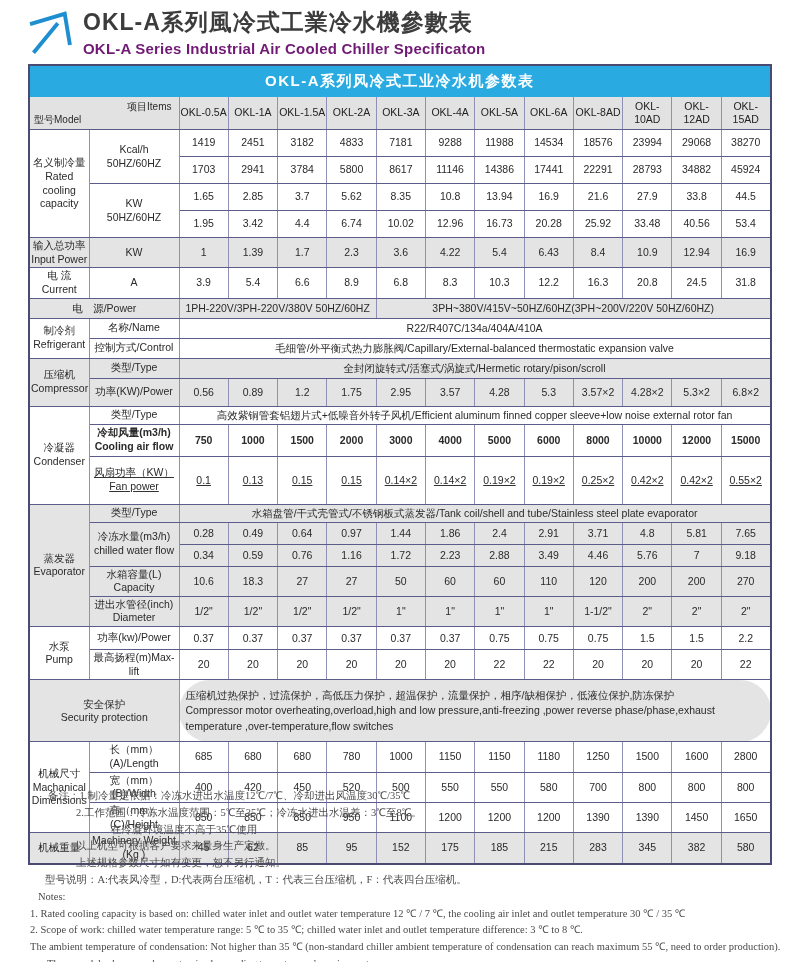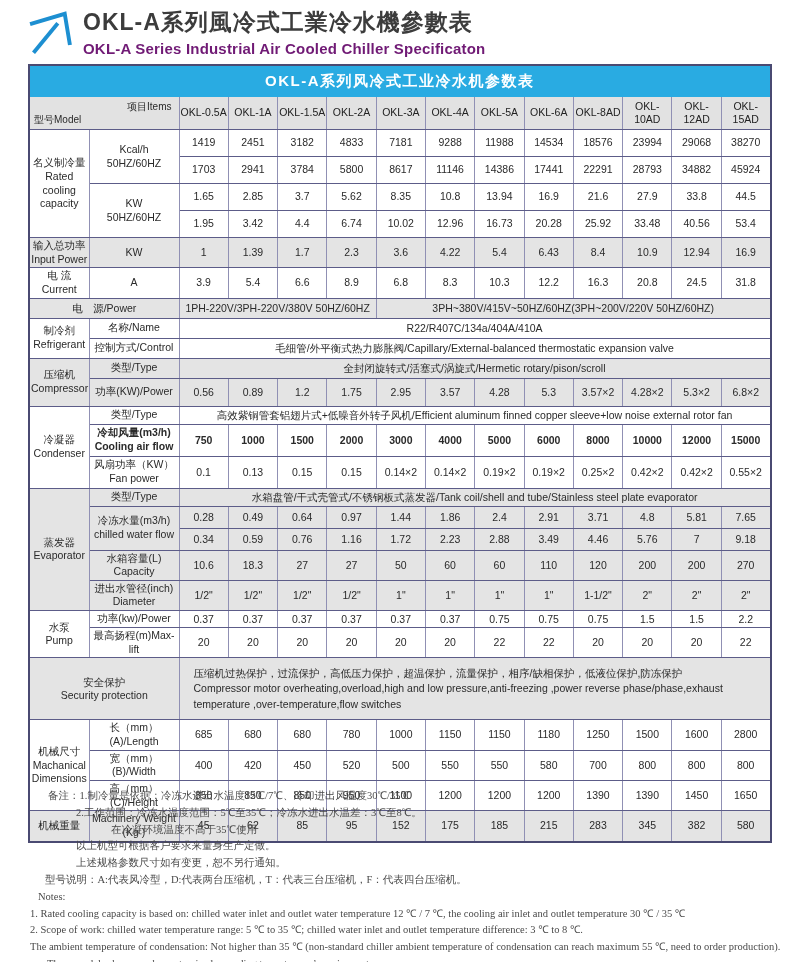--- a/index.html
+++ b/index.html
@@ -37,21 +37,21 @@
     position:relative;padding:0;
     background:
       linear-gradient(to bottom right,
         rgba(0,0,0,0) 48.8%, #6a6a90 48.8%, #6a6a90 51.2%, rgba(0,0,0,0) 51.2%),
       #e2e2e2;
   }
   td.corner .c-l{position:absolute;left:4px;bottom:3px;font-size:10px;}
   td.corner .c-r{position:absolute;right:7px;top:4px;font-size:10px;}
   tr.shade td{background:#e4e4e4;}
   td.grp,td.itm{line-height:1.3;}
-  td.txt.left{text-align:left;padding:3px 14px;line-height:1.45;}
+  td.txt.left{text-align:left;padding:3px 6px;line-height:1.45;border-radius:31px;}
   
   .notes{position:absolute;left:30px;top:788px;right:8px;font-size:10.5px;color:#4a4a4a;line-height:1.6;}
   .notes .note-line{white-space:nowrap;font-family:Liberation Serif, serif;}
 </style>
 </head>
 <body>
 
 <div class="page-header">
   <svg class="logo" viewBox="0 0 60 60">
     <path d="M7 21 L47 9 L53 45" fill="none" stroke="#1d8fd1" stroke-width="4.5"></path>
@@ -231,21 +231,21 @@
         <td class="val">2000</td>
         <td class="val">3000</td>
         <td class="val">4000</td>
         <td class="val">5000</td>
         <td class="val">6000</td>
         <td class="val">8000</td>
         <td class="val">10000</td>
         <td class="val">12000</td>
         <td class="val">15000</td>
       </tr>
-      <tr style="height: 32px;">
+      <tr style="height: 48px; text-decoration: underline;">
         <td class="itm">风扇功率（KW）<br>Fan power</td>
         <td class="val">0.1</td>
         <td class="val">0.13</td>
         <td class="val">0.15</td>
         <td class="val">0.15</td>
         <td class="val">0.14×2</td>
         <td class="val">0.14×2</td>
         <td class="val">0.19×2</td>
         <td class="val">0.19×2</td>
         <td class="val">0.25×2</td>
@@ -310,21 +310,21 @@
         <td class="val">1/2"</td>
         <td class="val">1"</td>
         <td class="val">1"</td>
         <td class="val">1"</td>
         <td class="val">1"</td>
         <td class="val">1-1/2"</td>
         <td class="val">2"</td>
         <td class="val">2"</td>
         <td class="val">2"</td>
       </tr>
-      <tr style="height: 17px;">
+      <tr style="height: 23px;">
         <td class="grp" rowspan="2">水泵<br>Pump</td>
         <td class="itm">功率(kw)/Power</td>
         <td class="val">0.37</td>
         <td class="val">0.37</td>
         <td class="val">0.37</td>
         <td class="val">0.37</td>
         <td class="val">0.37</td>
         <td class="val">0.37</td>
         <td class="val">0.75</td>
         <td class="val">0.75</td>

